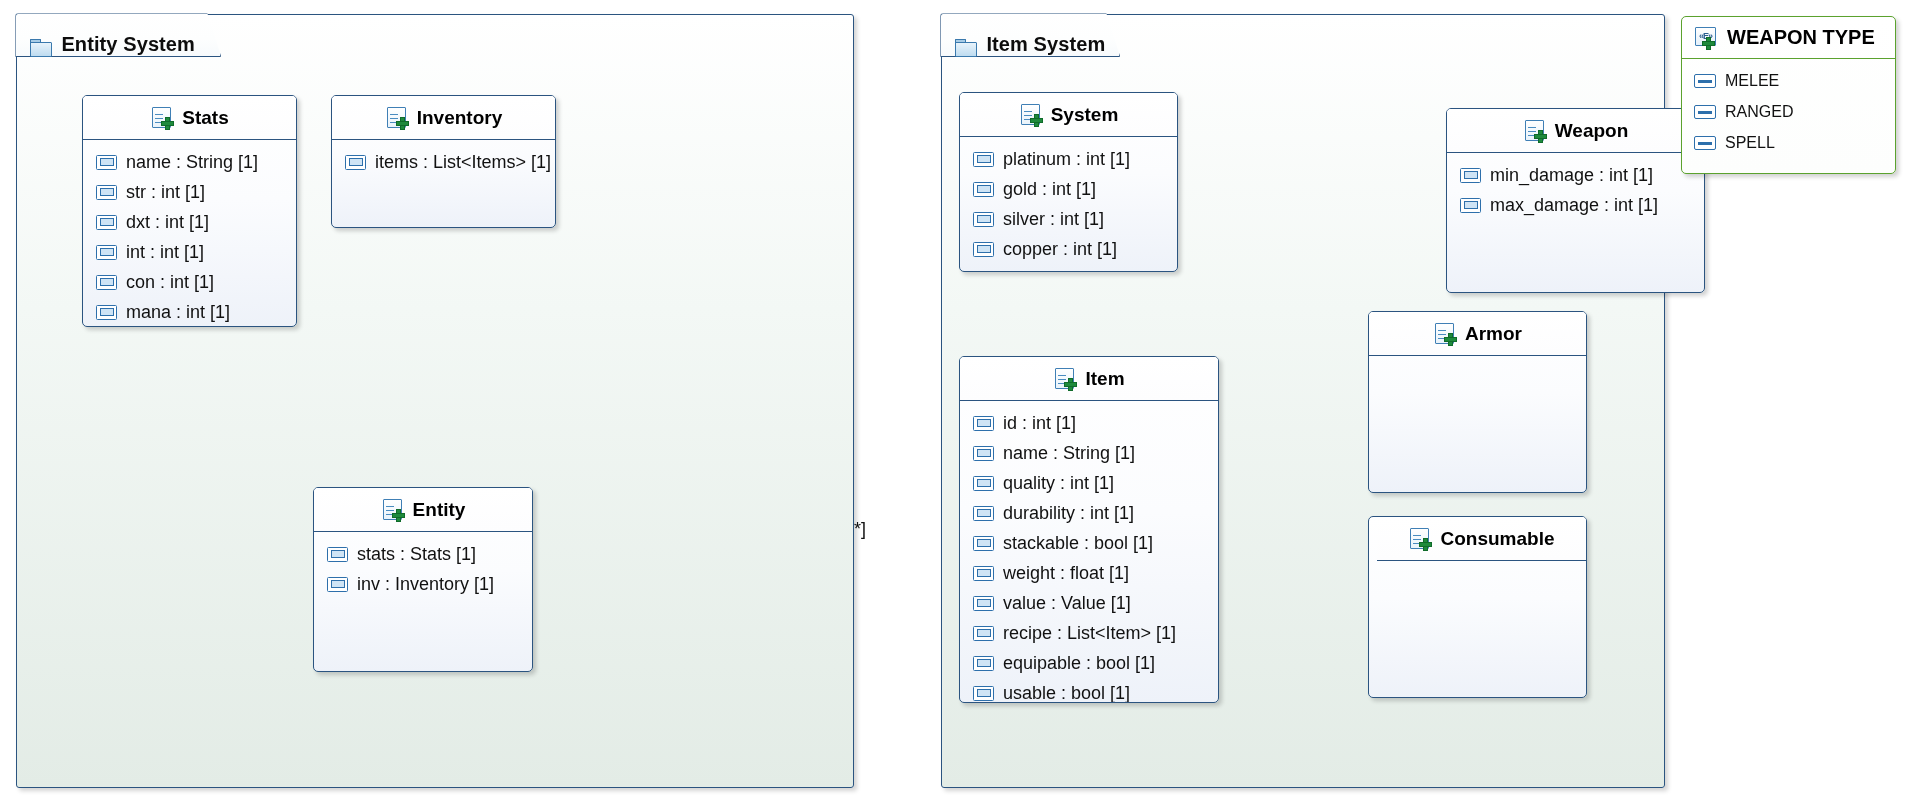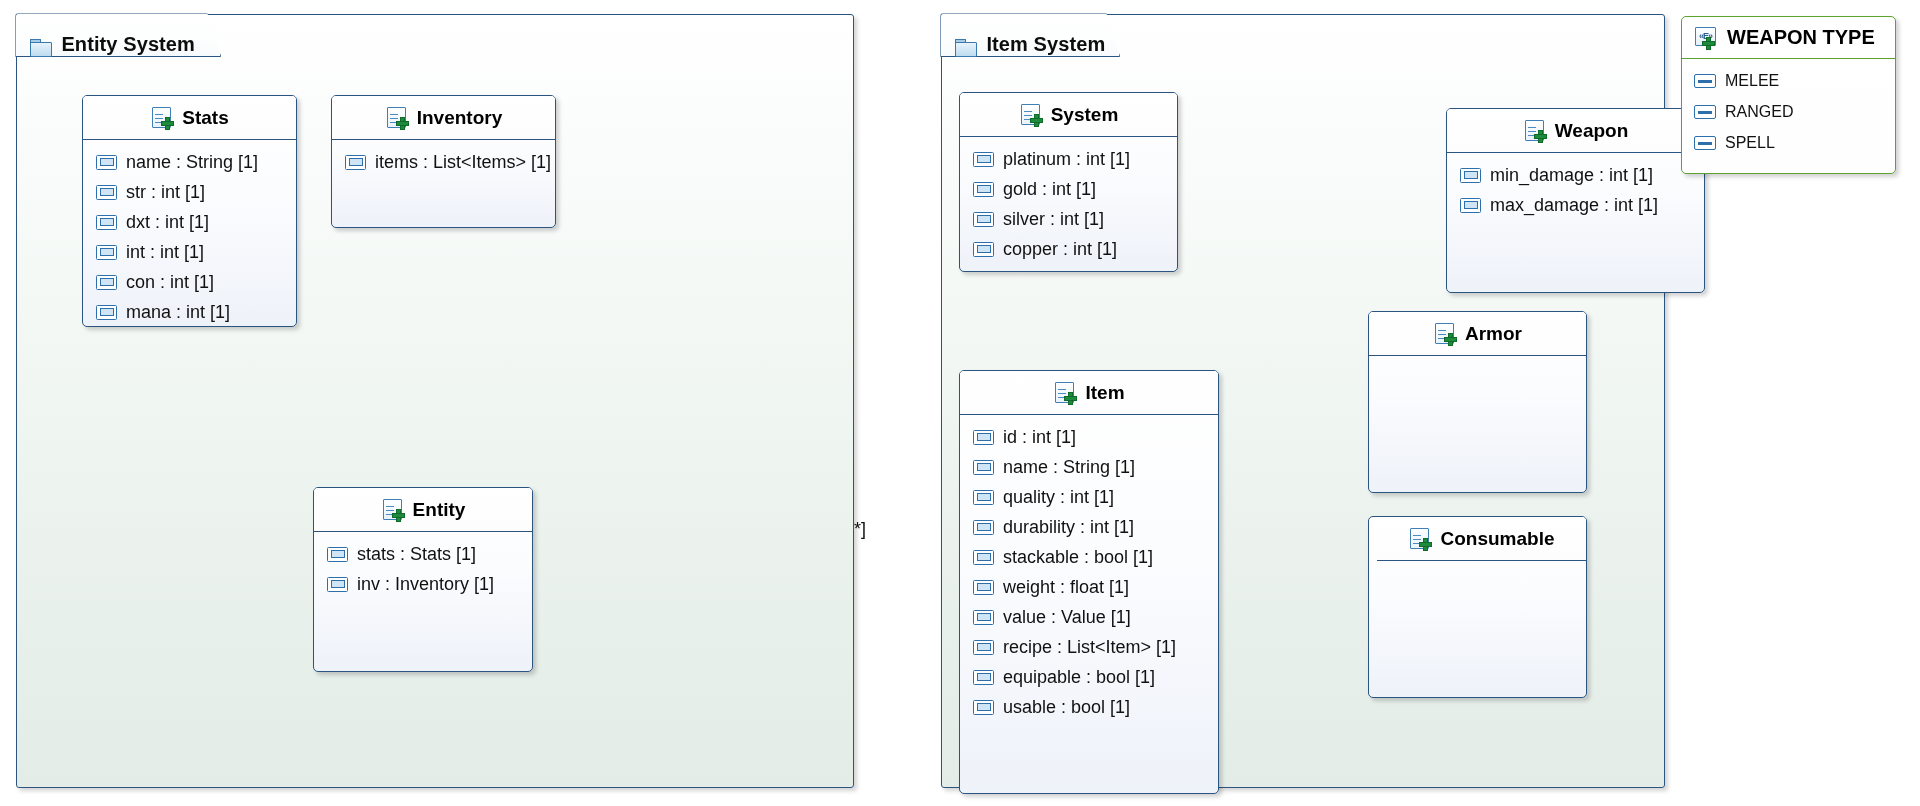--- a/index.html
+++ b/index.html
@@ -326,21 +326,21 @@
           <span class="at-ico"></span>
           <span class="txt">silver : int [1]</span>
         </div>
       <div class="attr">
           <span class="at-ico"></span>
           <span class="txt">copper : int [1]</span>
         </div>
     </div>
   </div>
 
-  <div class="cls" style="left:959px;top:370px;width:260px;height:424px;">
+  <div class="cls" style="left:959px;top:356px;width:260px;height:347px;">
     <div class="cls-head">
       <span class="cls-ico">
           <span class="sheet"></span>
           <span class="ln l1"></span>
           <span class="ln l2"></span>
           <span class="ln l3"></span>
           <span class="plus"></span>
         </span>
       <span class="cls-name">Item</span>
     </div>

